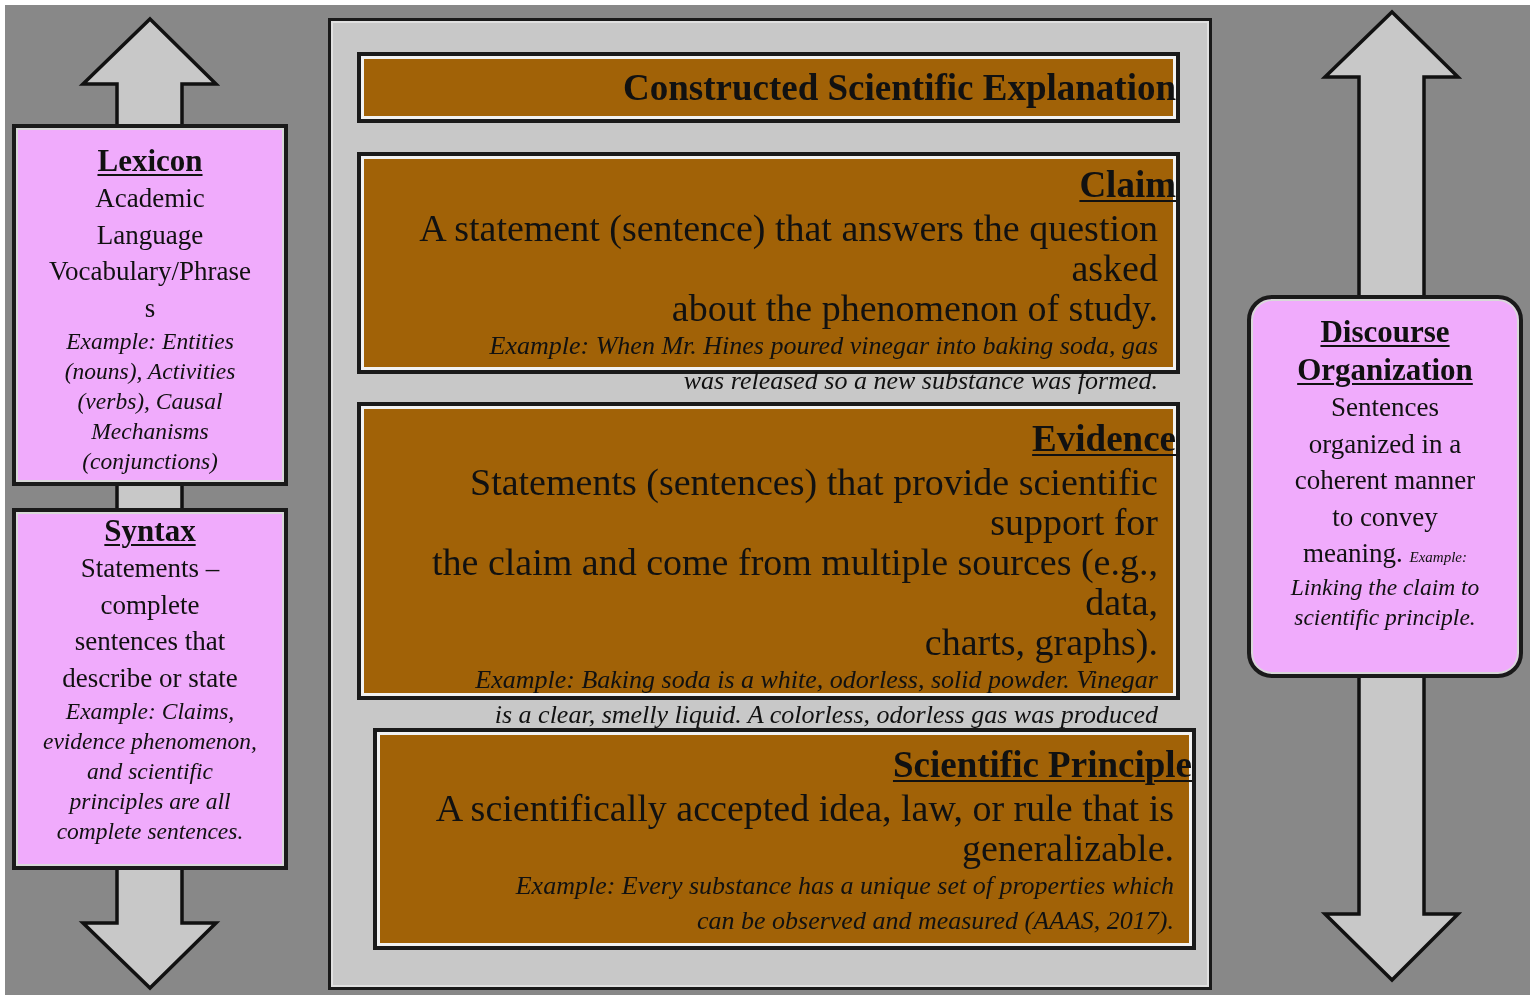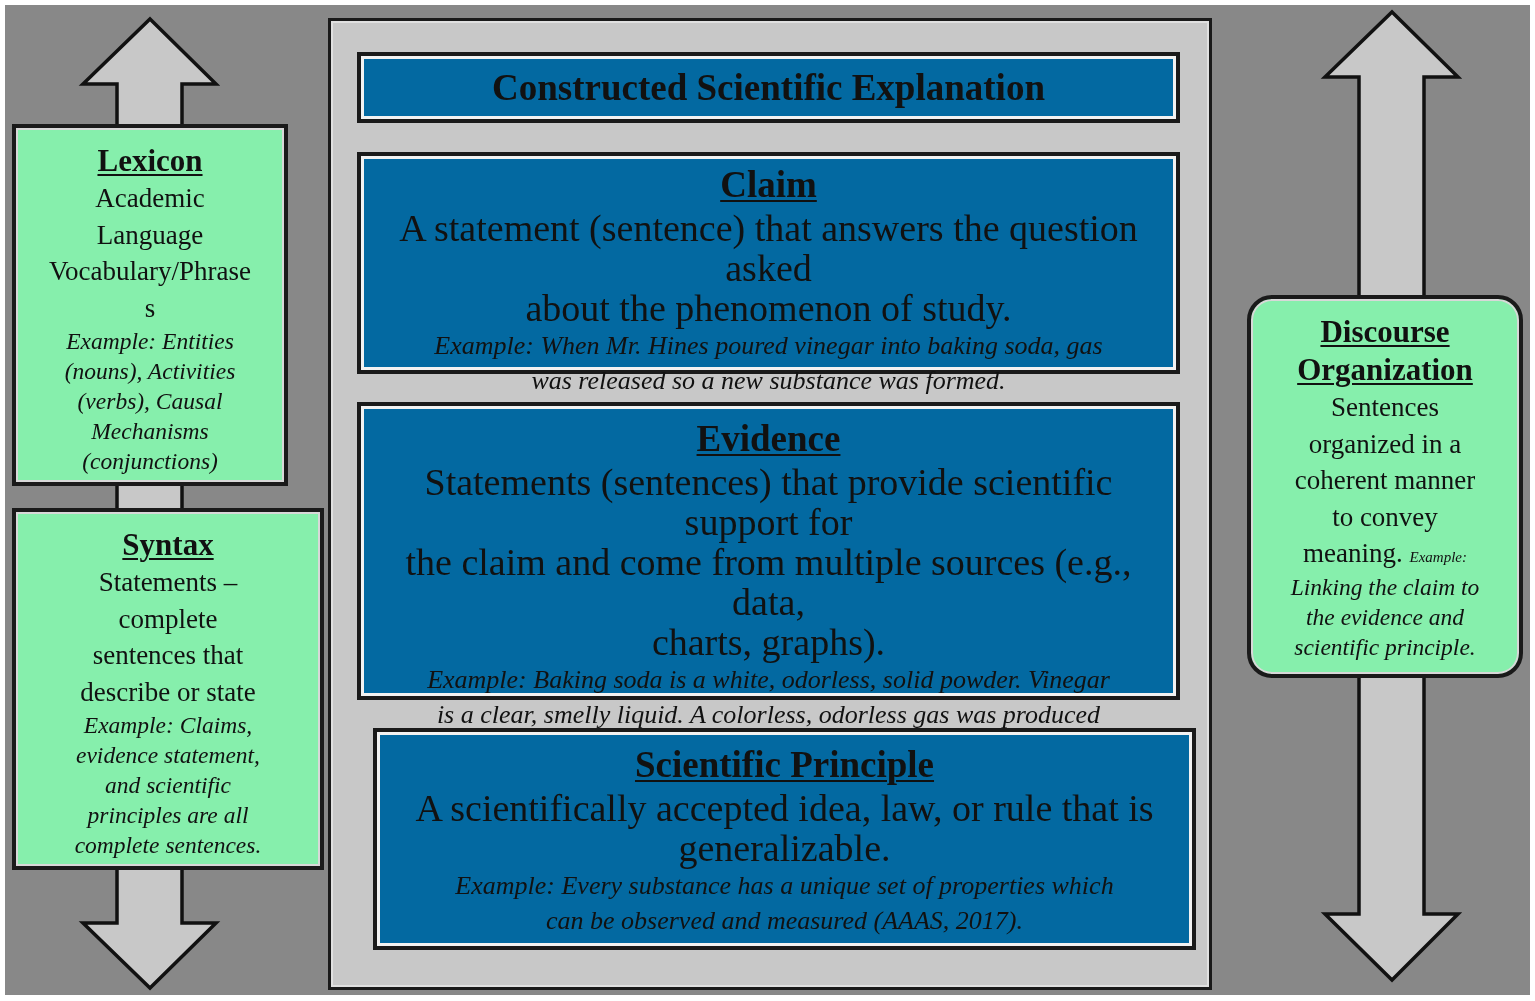--- a/index.html
+++ b/index.html
@@ -2,26 +2,26 @@
 <html><head>
 <meta charset="utf-8">
 <style>
   html, body { margin:0; padding:0; }
   body { width:1535px; height:1001px; background:#ffffff; position:relative; overflow:hidden;
          font-family:"Liberation Serif", "DejaVu Serif", serif; color:#111; }
   .canvas { position:absolute; left:5px; top:5px; width:1525px; height:990px; background:#888888; }
   svg.arrows { position:absolute; left:0; top:0; }
   .box { position:absolute; box-sizing:border-box; border:4px solid #1a1a1a; text-align:center;
          box-shadow: inset 0 0 0 2px #d8d8d8; }
-  .side { background:#86efac; }
-  .white { background:#0369a1; box-shadow: inset 0 0 0 3px #f2f2f2; }
+  .side { background:#f0abfc; }
+  .white { background:#a16207; box-shadow: inset 0 0 0 3px #f2f2f2; text-align: right; }
   .hdr { font-weight:bold; text-decoration:underline; text-decoration-thickness:2px; text-underline-offset:3px; }
   .ital { font-style:italic; }
   #lexicon { left:12px; top:124px; width:276px; height:362px; padding-top:14px; }
-  #syntax  { left:12px; top:508px; width:312px; height:362px; padding-top:14px; }
+  #syntax  { left:12px; top:508px; width:276px; height:362px; }
   #discourse { left:1247px; top:295px; width:276px; height:383px; padding-top:14px;border-radius:25px; }
   .side .hdr { font-size:31px; line-height:38px; }
   .side .body { font-size:27px; line-height:36.5px; }
   .side .ital { font-size:23.5px; line-height:30px; }
   #center-panel { position:absolute; left:328px; top:18px; width:884px; height:972px; box-sizing:border-box;
                   border:3px solid #1a1a1a; background:#c8c8c8; box-shadow: inset 0 0 0 2px #e0e0e0; }
   #title-box { left:357px; top:52px; width:823px; height:71px; }
   #title-box .t { font-weight:bold; font-size:37px; line-height:63px; }
   #claim-box { left:357px; top:152px; width:823px; height:222px; padding-top:6px; }
   #evidence-box { left:357px; top:402px; width:823px; height:298px; padding-top:10px; }
@@ -65,21 +65,21 @@
 <div class="box side" id="syntax">
   <div class="hdr">Syntax</div>
   <div class="body">
     <div>Statements –</div>
     <div>complete</div>
     <div>sentences that</div>
     <div>describe or state</div>
   </div>
   <div class="ital">
     <div>Example: Claims,</div>
-    <div>evidence statement,</div>
+    <div>evidence phenomenon,</div>
     <div>and scientific</div>
     <div>principles are all</div>
     <div>complete sentences.</div>
   </div>
 </div>
 
 <div id="center-panel"></div>
 
 <div class="box white" id="title-box">
   <div class="t">Constructed Scientific Explanation</div>
@@ -132,16 +132,15 @@
     <div>Sentences</div>
     <div>organized in a</div>
     <div>coherent manner</div>
     <div>to convey</div>
     <div>
       <span>meaning. </span><span class="ital" style="font-size:15px">Example:</span>
     </div>
   </div>
   <div class="ital">
     <div>Linking the claim to</div>
-    <div>the evidence and</div>
     <div>scientific principle.</div>
   </div>
 </div>
 
 </body></html>

